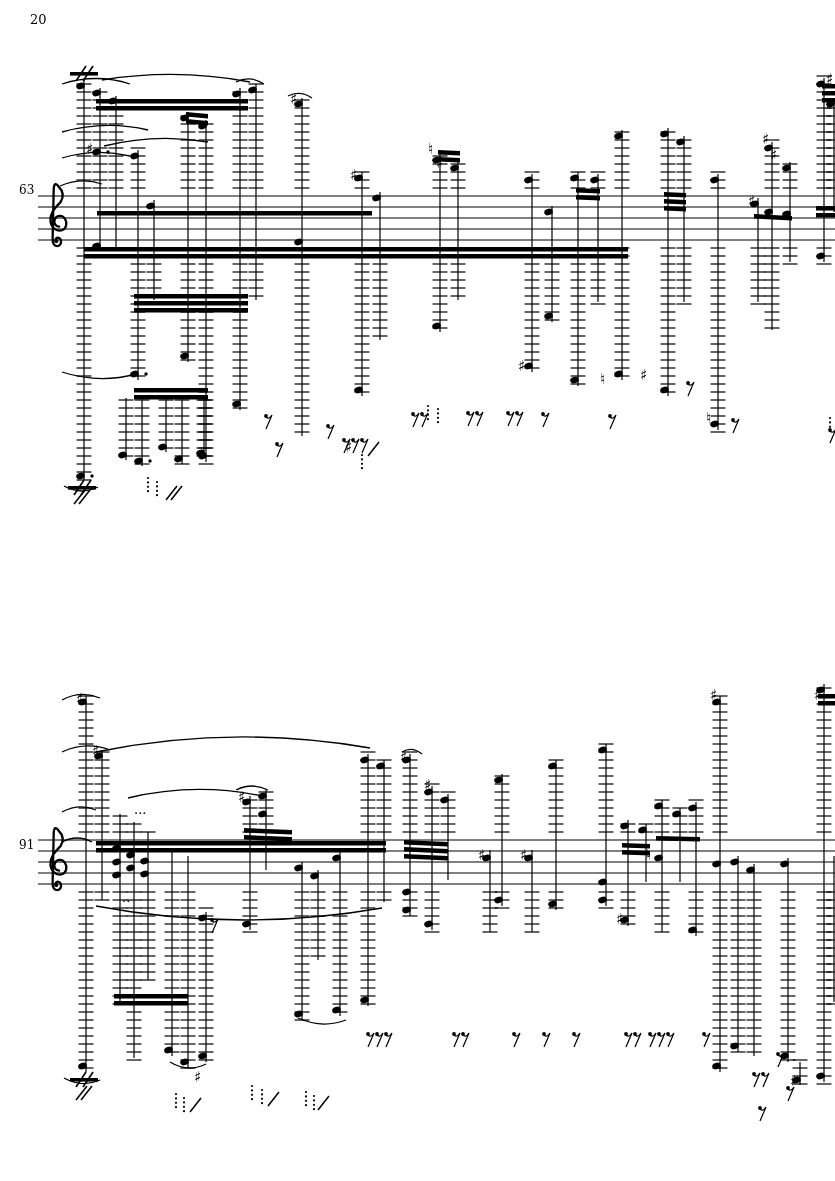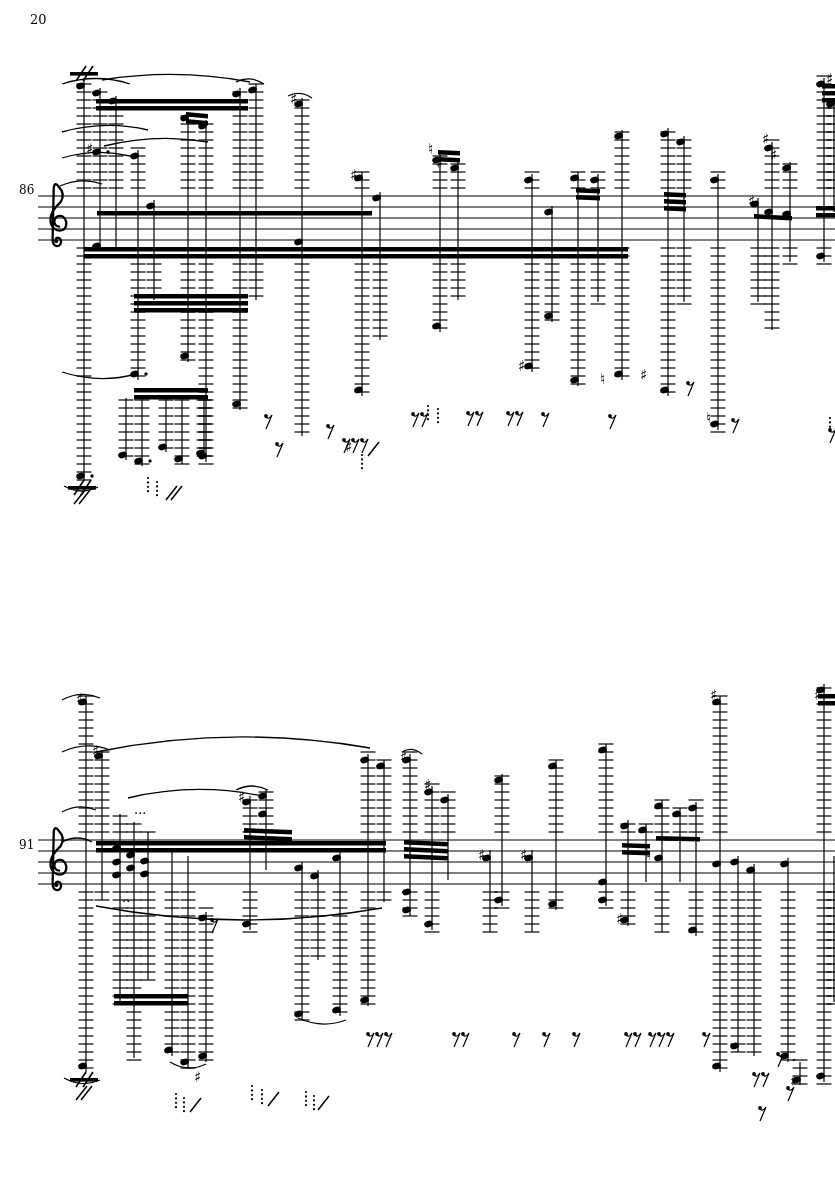--- a/index.html
+++ b/index.html
@@ -23,21 +23,21 @@
     font-family:"DejaVu Serif", serif;
   }
   .m63{top:183px;}
   .m64{top:838px;}
 </style>
 </head>
 <body>
 
 <div class="page">
   <div class="pagenum">20</div>
-  <div class="mnum m63">86</div>
+  <div class="mnum m63">63</div>
   <div class="mnum m64">91</div>
   <svg width="835" height="1181" viewBox="0 0 835 1181">
       <g>
         <line x1="38" y1="196" x2="835" y2="196" stroke="#000000" stroke-width="1"></line>
         <line x1="38" y1="207" x2="835" y2="207" stroke="#000000" stroke-width="1"></line>
         <line x1="38" y1="218" x2="835" y2="218" stroke="#000000" stroke-width="1"></line>
         <line x1="38" y1="229" x2="835" y2="229" stroke="#000000" stroke-width="1"></line>
         <line x1="38" y1="240" x2="835" y2="240" stroke="#000000" stroke-width="1"></line>
         <polygon points="96,99 248,99 248,103.5 96,103.5" fill="#000000"></polygon>
         <polygon points="96,106 248,106 248,110.5 96,110.5" fill="#000000"></polygon>

